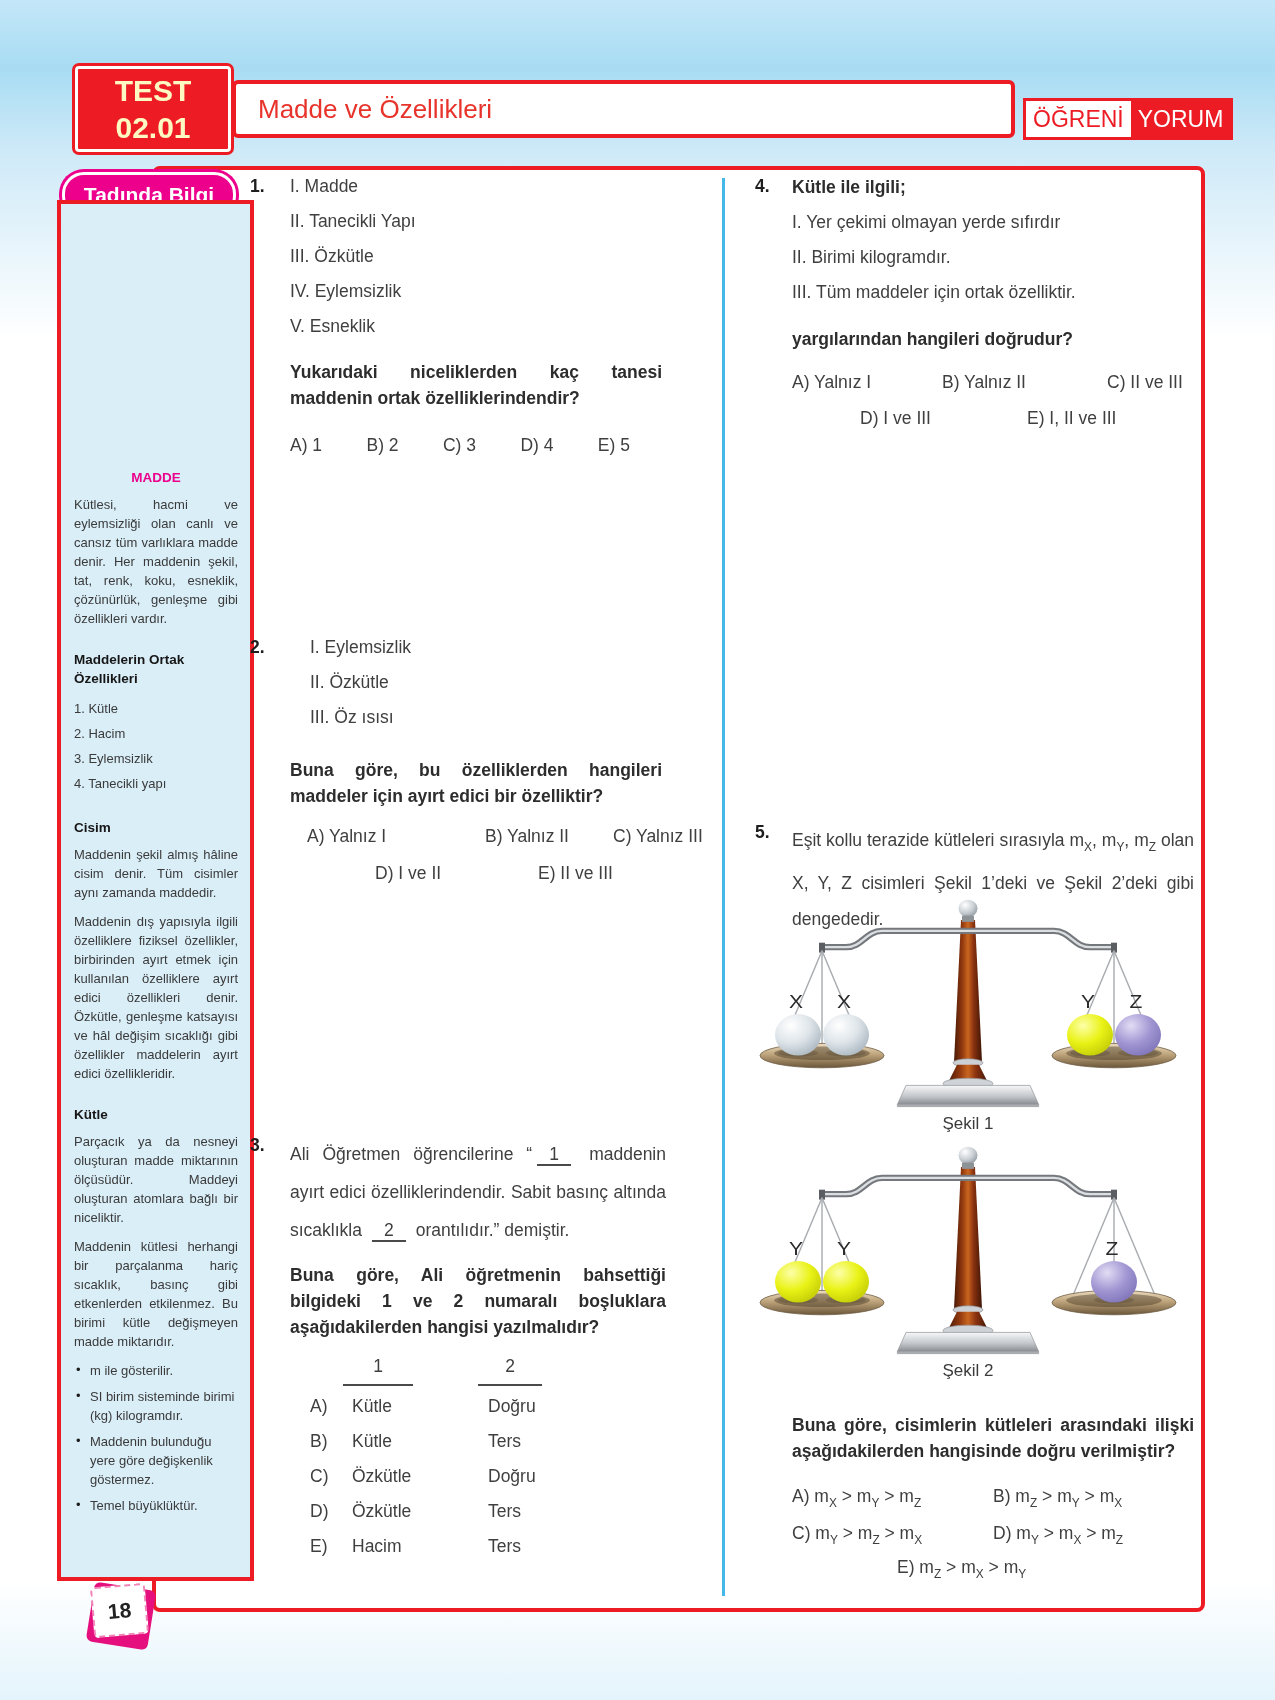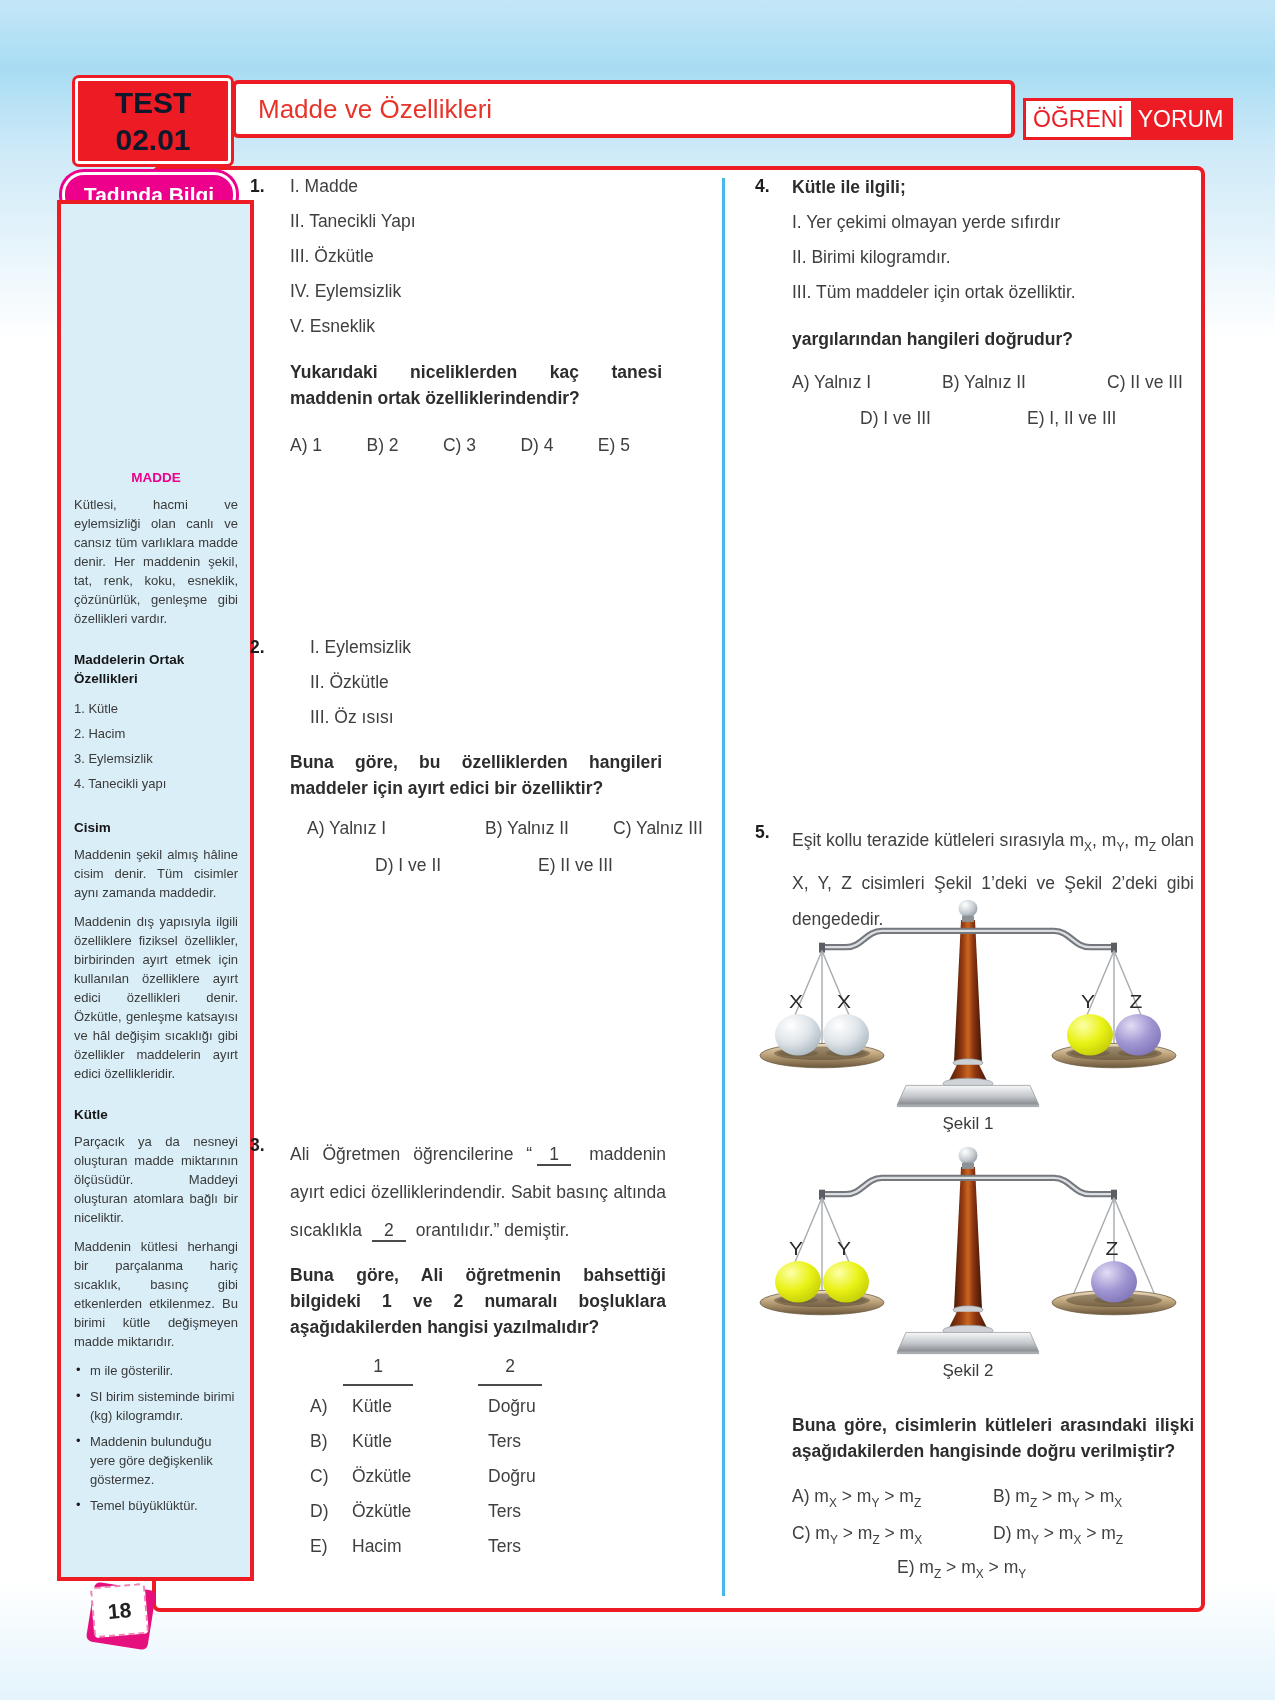--- a/index.html
+++ b/index.html
@@ -5,22 +5,22 @@
   html,body{margin:0;padding:0;}
   body{
     width:1275px;height:1700px;position:relative;overflow:hidden;
     font-family:"Liberation Sans",sans-serif;
     background:linear-gradient(180deg,#c4e7f8 0%,#a8dcf3 4%,#cfeaf8 9%,#ffffff 20%,#ffffff 93%,#e4f4fc 100%);
   }
   
   .test-box{
     position:absolute;left:75px;top:66px;width:150px;height:80px;
     background:#ed1c24;border:3px solid #fff;box-shadow:0 0 0 3px #ed1c24;border-radius:4px;
-    color:#0f172a;font-weight:bold;font-size:30px;line-height:37px;text-align:center;
-    display:flex;flex-direction:column;justify-content:center;margin-top:12px;
+    color:#fef9c3;font-weight:bold;font-size:30px;line-height:37px;text-align:center;
+    display:flex;flex-direction:column;justify-content:center;
   }
   .title-bar{
     position:absolute;left:232px;top:80px;width:783px;height:58px;
     background:#fff;border:4px solid #ed1c24;border-radius:6px;
     display:flex;align-items:center;padding-left:22px;box-sizing:border-box;
     color:#e8332b;font-size:26px;
   }
   .logo{
     position:absolute;left:1023px;top:98px;height:36px;
     display:flex;align-items:stretch;border:3px solid #ed1c24;background:#4c1d95;
@@ -143,21 +143,21 @@
     <span>D) 4</span>
     <span>E) 5</span>
   </div>
 </div>
 
 <div class="q" style="left:290px;top:637px;width:372px;">
   <span class="qnum" style="left:-40px;">2.</span>
   <div class="q-item" style="padding-left:20px;">I. Eylemsizlik</div>
   <div class="q-item" style="padding-left:20px;">II. Özkütle</div>
   <div class="q-item" style="padding-left:20px;">III. Öz ısısı</div>
-  <div class="lead" style="margin-top:7px;">Buna göre, bu özelliklerden hangileri maddeler için ayırt edici bir özelliktir?</div>
+  <div class="lead" style="margin-top:15px;">Buna göre, bu özelliklerden hangileri maddeler için ayırt edici bir özelliktir?</div>
   <div class="optrow" style="margin-top:17px;width:430px;">
     <span style="left:17px;">A) Yalnız I</span>
     <span style="left:195px;">B) Yalnız II</span>
     <span style="left:323px;">C) Yalnız III</span>
   </div>
   <div class="optrow" style="margin-top:11px;width:430px;">
     <span style="left:85px;">D) I ve II</span>
     <span style="left:248px;">E) II ve III</span>
   </div>
 </div>

